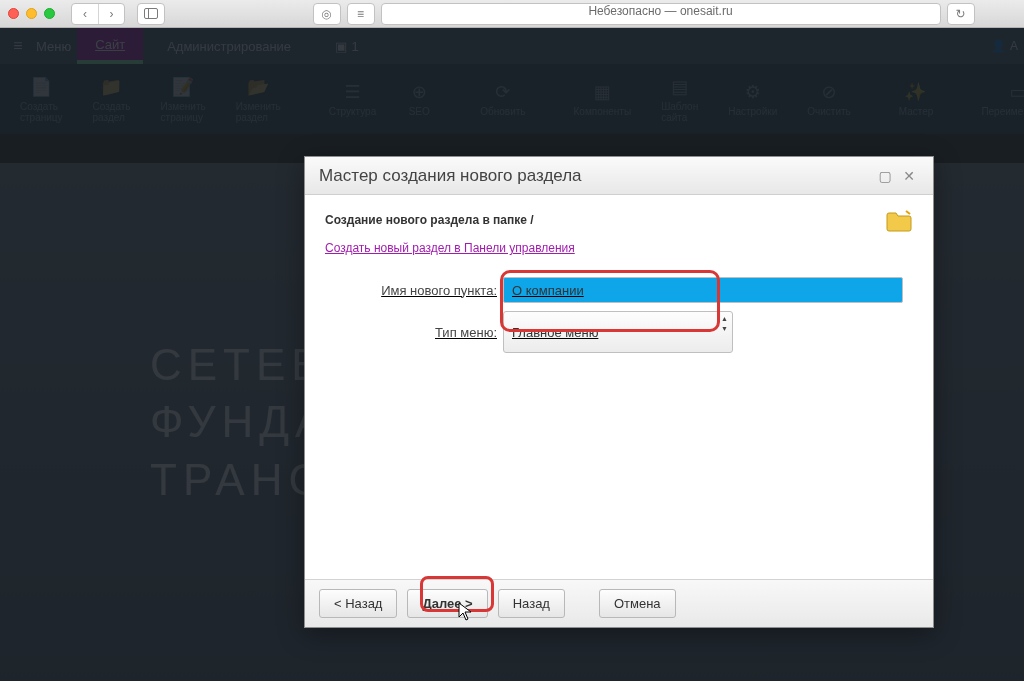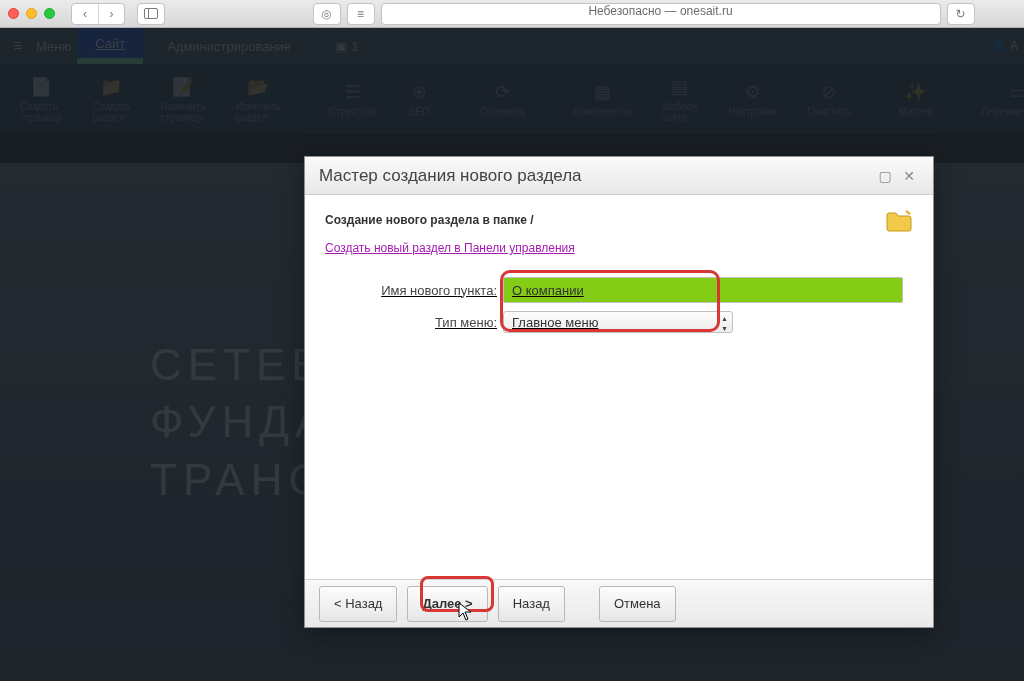--- a/index.html
+++ b/index.html
@@ -19,21 +19,21 @@
 .addr-group { flex: 1; display: flex; align-items: center; justify-content: center; gap: 0; margin-left: 100px; }
 .addr-icon-btn { width: 28px; height: 22px; border: 1px solid #c3c2c3; border-radius: 4px; background: #fff; display: flex; align-items: center; justify-content: center; color: #7a7a7a; font-size: 12px; margin-right: 6px;}
 .addr-bar { flex: 1; height: 22px; border: 1px solid #c3c2c3; border-radius: 4px; background: #fff; display: flex; justify-content: center; font-size: 12px; color: #6b6b6b; max-width: 560px; }
 .reload-btn { width: 28px; height: 22px; border: 1px solid #c3c2c3; border-radius: 4px; background: #fff; display: flex; align-items: center; justify-content: center; margin-left: 6px; color: #7a7a7a; font-size: 12px; }
 
 
 .site-bg { position: absolute; top: 28px; left: 0; right: 0; bottom: 0; background: #2a2a2a; filter: brightness(0.55); }
 .admin-bar { height: 36px; background: #4b5b6b; display: flex; align-items: center; padding: 0 6px; gap: 6px; color: #d6dde4; font-size: 13px;}
 .admin-menu-icon { width: 24px; text-align: center; font-size: 16px;}
 .admin-tab { padding: 0 18px; height: 36px; display: flex; align-items: center; }
-.admin-tab.active { background: #1d4ed8; color: #fff; border-bottom: 6px solid #86efac; text-decoration: underline; }
+.admin-tab.active { background: #a21caf; color: #fff; border-bottom: 4px solid #86efac; text-decoration: underline; }
 .admin-notif { margin-left: 20px; display: flex; align-items: center; gap: 4px; }
 .admin-user { margin-left: auto; display: flex; align-items: center; gap: 4px; font-size: 12px; }
 .toolbar { height: 70px; background: #334251; display: flex; align-items: center; padding: 0 10px; gap: 10px; color: #9fb2c4; font-size: 10px;}
 .tool-item { display: flex; flex-direction: column; align-items: center; gap: 3px; padding: 4px 10px; opacity: 0.7; }
 .tool-icon { width: 26px; height: 22px; display: flex; align-items: center; justify-content: center; font-size: 18px; }
 .tool-sep { width: 1px; height: 48px; background: #46586a; margin: 0 4px; }
 .hero { position: absolute; top: 135px; left: 0; right: 0; bottom: 0; background: linear-gradient(180deg, #6b7580 0%, #4a5460 100%); display: flex; align-items: center; padding-left: 150px; }
 .hero-text { color: #d4d9de; font-size: 44px; font-weight: 200; letter-spacing: 6px; line-height: 1.3; }
 
 
@@ -46,32 +46,32 @@
 .modal-tb-btn { width: 20px; height: 20px; display: flex; align-items: center; justify-content: center; color: #888; font-size: 14px; margin-left: 4px; cursor: pointer; }
 .modal-body { flex: 1; padding: 18px 20px 6px 20px; background: #fff; position: relative; }
 .crumb-line { font-size: 12px; color: #333; }
 .crumb-link { color: #a21caf; text-decoration: underline; font-size: 12px; display: inline-block; margin-top: 14px; }
 .folder-icon { position: absolute; top: 14px; right: 20px; width: 28px; height: 24px; }
 .folder-icon svg { width: 100%; height: 100%; }
 
 .form-area { margin-top: 22px; text-decoration: underline; }
 .form-row { display: flex; align-items: center; margin-bottom: 8px; }
 .form-label { width: 178px; text-align: right; font-size: 13px; color: #444; padding-right: 6px; }
-.text-input { height: 26px; border: 1px solid #bfbfbf; border-radius: 2px; background: #84cc16; padding: 0 8px; font-size: 13px; color: #333; }
+.text-input { height: 26px; border: 1px solid #bfbfbf; border-radius: 2px; background: #0ea5e9; padding: 0 8px; font-size: 13px; color: #333; }
 .text-input.wide { width: 400px; }
-.select-input { height: 22px; border: 1px solid #bfbfbf; border-radius: 3px; background: linear-gradient(#fdfdfd,#ececec); padding: 0 22px 0 8px; font-size: 13px; color: #333; position: relative; display: flex; align-items: center; }
+.select-input { height: 42px; border: 1px solid #bfbfbf; border-radius: 3px; background: linear-gradient(#fdfdfd,#ececec); padding: 0 22px 0 8px; font-size: 13px; color: #333; position: relative; display: flex; align-items: center; }
 .select-input .chev { position: absolute; right: 4px; top: 2px; font-size: 7px; color: #444; line-height: 10px; display:flex; flex-direction:column;}
 .select-input.w1 { width: 230px; }
 .select-input.w2 { width: 230px; }
 
 .highlight-box-1 { position: absolute; border: 3px solid #d93636; border-radius: 10px; pointer-events: none; top: 270px; left: 500px; width: 220px; height: 62px; z-index: 40; }
 .highlight-box-2 { position: absolute; border: 3px solid #d93636; border-radius: 8px; pointer-events: none; top: 576px; left: 420px; width: 74px; height: 36px; z-index: 40; }
 
 .modal-footer { height: 48px; background: linear-gradient(#f8f8f8,#e9e9e9); border-top: 1px solid #d3d3d3; display: flex; align-items: center; padding: 0 14px; gap: 10px; }
-.btn { height: 36px; padding: 0 14px; border: 1px solid #b8b8b8; border-radius: 3px; background: linear-gradient(#fdfdfd,#e6e6e6); color: #333; font-size: 13px; font-weight: 600; cursor: pointer; display: flex; align-items: center; }
+.btn { height: 29px; padding: 0 14px; border: 1px solid #b8b8b8; border-radius: 3px; background: linear-gradient(#fdfdfd,#e6e6e6); color: #333; font-size: 13px; font-weight: 600; cursor: pointer; display: flex; align-items: center; }
 .btn.plain { font-weight: 500; }
 .footer-gap { width: 14px; }
 
 .cursor { position: absolute; top: 602px; left: 458px; z-index: 50; font-size: 14px; color: #000; pointer-events:none;}
 </style>
 </head>
 <body>
 
 <div class="browser-chrome">
   <div class="traffic-lights">

